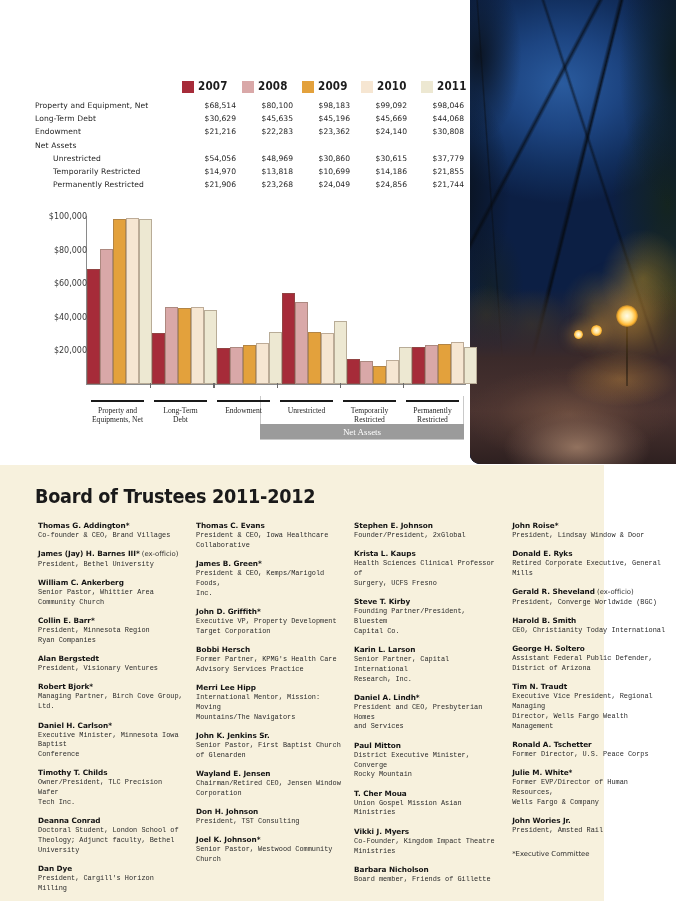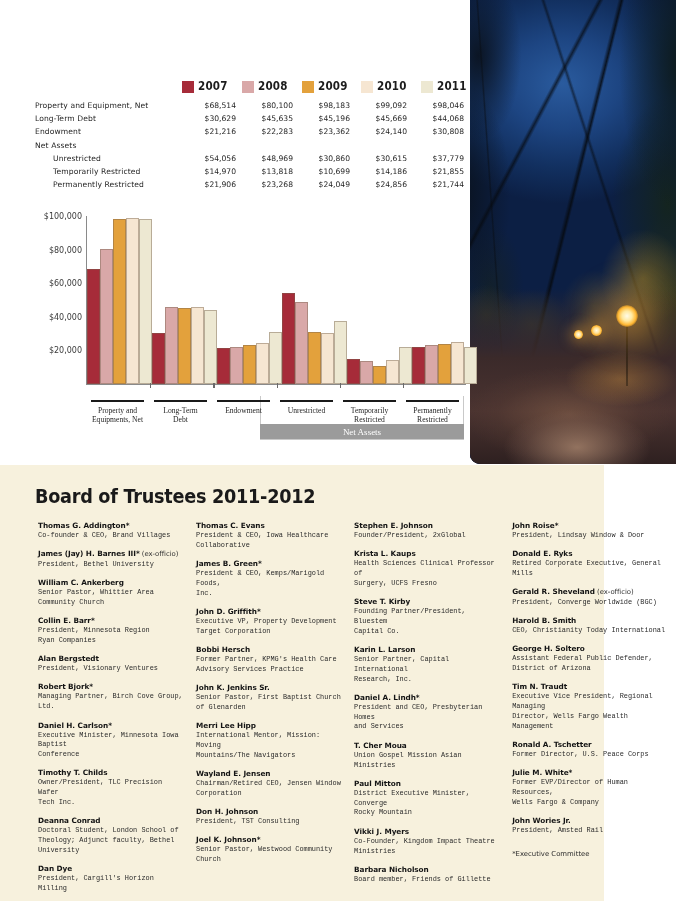--- a/index.html
+++ b/index.html
@@ -134,21 +134,21 @@
   
   #chart{
     position:absolute; left:22px; top:212px; width:448px; height:185px;
   }
   #plot{
     position:absolute; left:64px; top:4px; right:4px; bottom:12px;
     border-left:1.3px solid #8a8a8a;
     border-bottom:1.3px solid #8a8a8a;
   }
   .ylab{
-    position:absolute; right:100%; margin-right:5px;
+    position:absolute; right:100%; 
     transform:translateY(-50%);
     font-family:"DejaVu Sans", sans-serif; font-size:8px;
     color:#3a3a3a; white-space:nowrap;
   }
   #groups{
     position:absolute; left:0; right:0; bottom:0; top:0;
     display:flex; align-items:flex-end;
   }
   .grp{ flex:1; display:flex; align-items:flex-end; justify-content:center; gap:0; height:100%; }
   .bar{ width:13px; }
@@ -500,34 +500,34 @@
           </div>
         </div>
         <div class="trustee">
           <div class="t-name"><span>Bobbi Hersch</span></div>
           <div class="t-role">
             <span class="cap">Former Partner, KPMG's Health Care</span>
             <span class="cap">Advisory Services Practice</span>
           </div>
         </div>
         <div class="trustee">
+          <div class="t-name"><span>Merri Lee Hipp</span></div>
+          <div class="t-role">
+            <span class="cap">International Mentor, Mission: Moving</span>
+            <span class="cap">Mountains/The Navigators</span>
+          </div>
+        </div>
+        <div class="trustee">
           <div class="t-name"><span>John K. Jenkins Sr.</span></div>
           <div class="t-role">
             <span class="cap">Senior Pastor, First Baptist Church</span>
             <span class="cap">of Glenarden</span>
           </div>
         </div>
         <div class="trustee">
-          <div class="t-name"><span>Merri Lee Hipp</span></div>
-          <div class="t-role">
-            <span class="cap">International Mentor, Mission: Moving</span>
-            <span class="cap">Mountains/The Navigators</span>
-          </div>
-        </div>
-        <div class="trustee">
           <div class="t-name"><span>Wayland E. Jensen</span></div>
           <div class="t-role">
             <span class="cap">Chairman/Retired CEO, Jensen Window</span>
             <span class="cap">Corporation</span>
           </div>
         </div>
         <div class="trustee">
           <div class="t-name"><span>Don H. Johnson</span></div>
           <div class="t-role">
             <span class="cap">President, TST Consulting</span>
@@ -569,33 +569,33 @@
           </div>
         </div>
         <div class="trustee">
           <div class="t-name"><span>Daniel A. Lindh*</span></div>
           <div class="t-role">
             <span class="cap">President and CEO, Presbyterian Homes</span>
             <span class="cap">and Services</span>
           </div>
         </div>
         <div class="trustee">
-          <div class="t-name"><span>T. Cher Moua</span></div>
-          <div class="t-role">
-            <span class="cap">Union Gospel Mission Asian Ministries</span>
-          </div>
-        </div>
-        <div class="trustee">
           <div class="t-name"><span>Paul Mitton</span></div>
           <div class="t-role">
             <span class="cap">District Executive Minister, Converge</span>
             <span class="cap">Rocky Mountain</span>
           </div>
         </div>
         <div class="trustee">
+          <div class="t-name"><span>T. Cher Moua</span></div>
+          <div class="t-role">
+            <span class="cap">Union Gospel Mission Asian Ministries</span>
+          </div>
+        </div>
+        <div class="trustee">
           <div class="t-name"><span>Vikki J. Myers</span></div>
           <div class="t-role">
             <span class="cap">Co-Founder, Kingdom Impact Theatre</span>
             <span class="cap">Ministries</span>
           </div>
         </div>
         <div class="trustee">
           <div class="t-name"><span>Barbara Nicholson</span></div>
           <div class="t-role">
             <span class="cap">Board member, Friends of Gillette</span>

